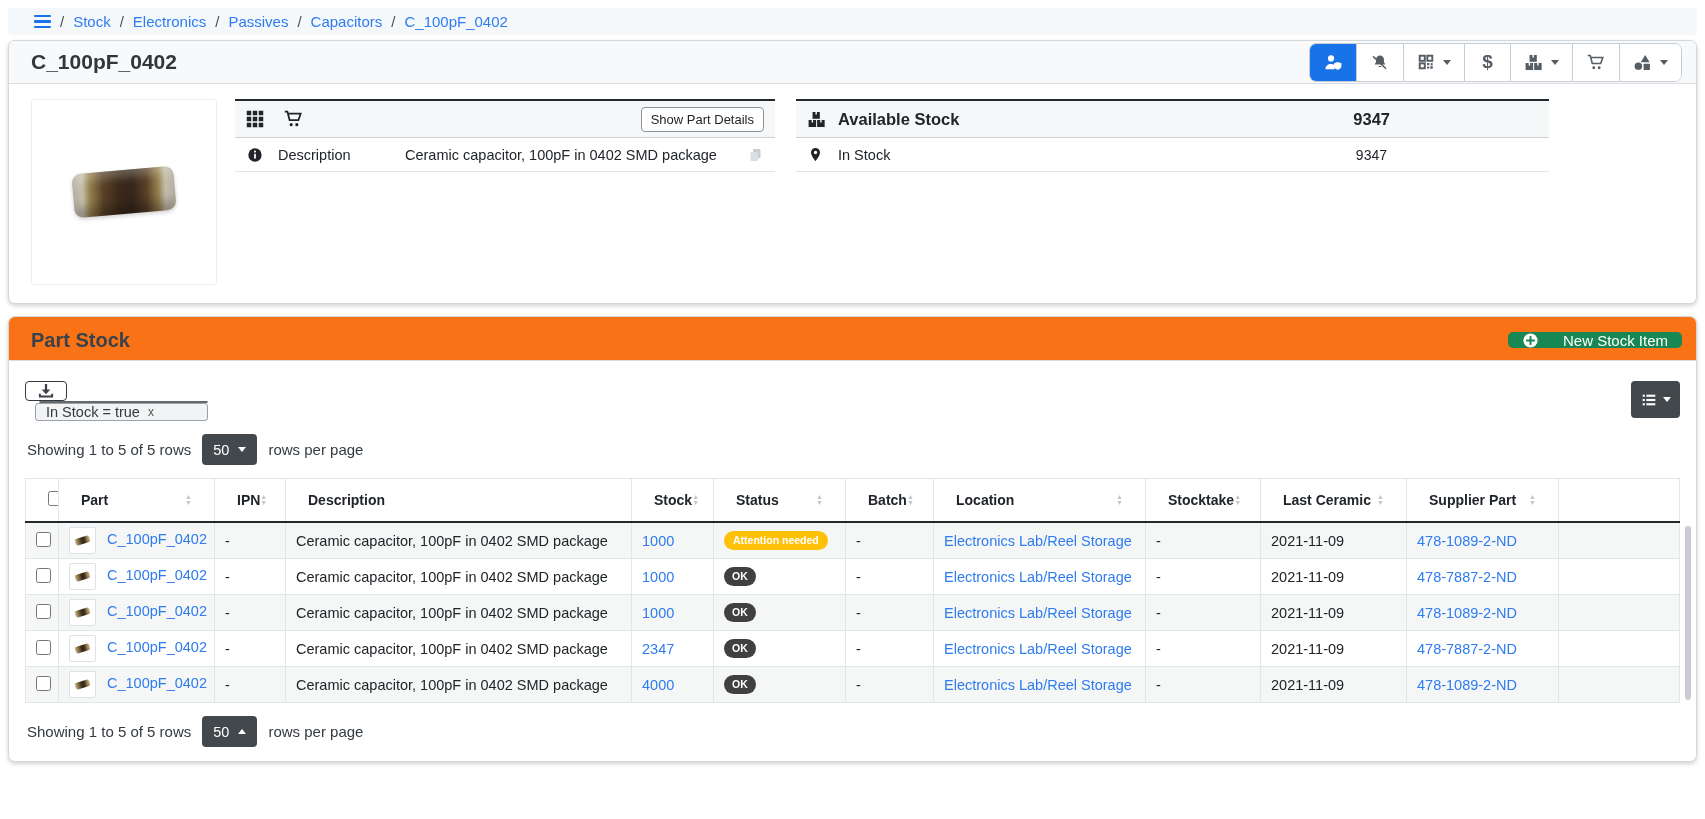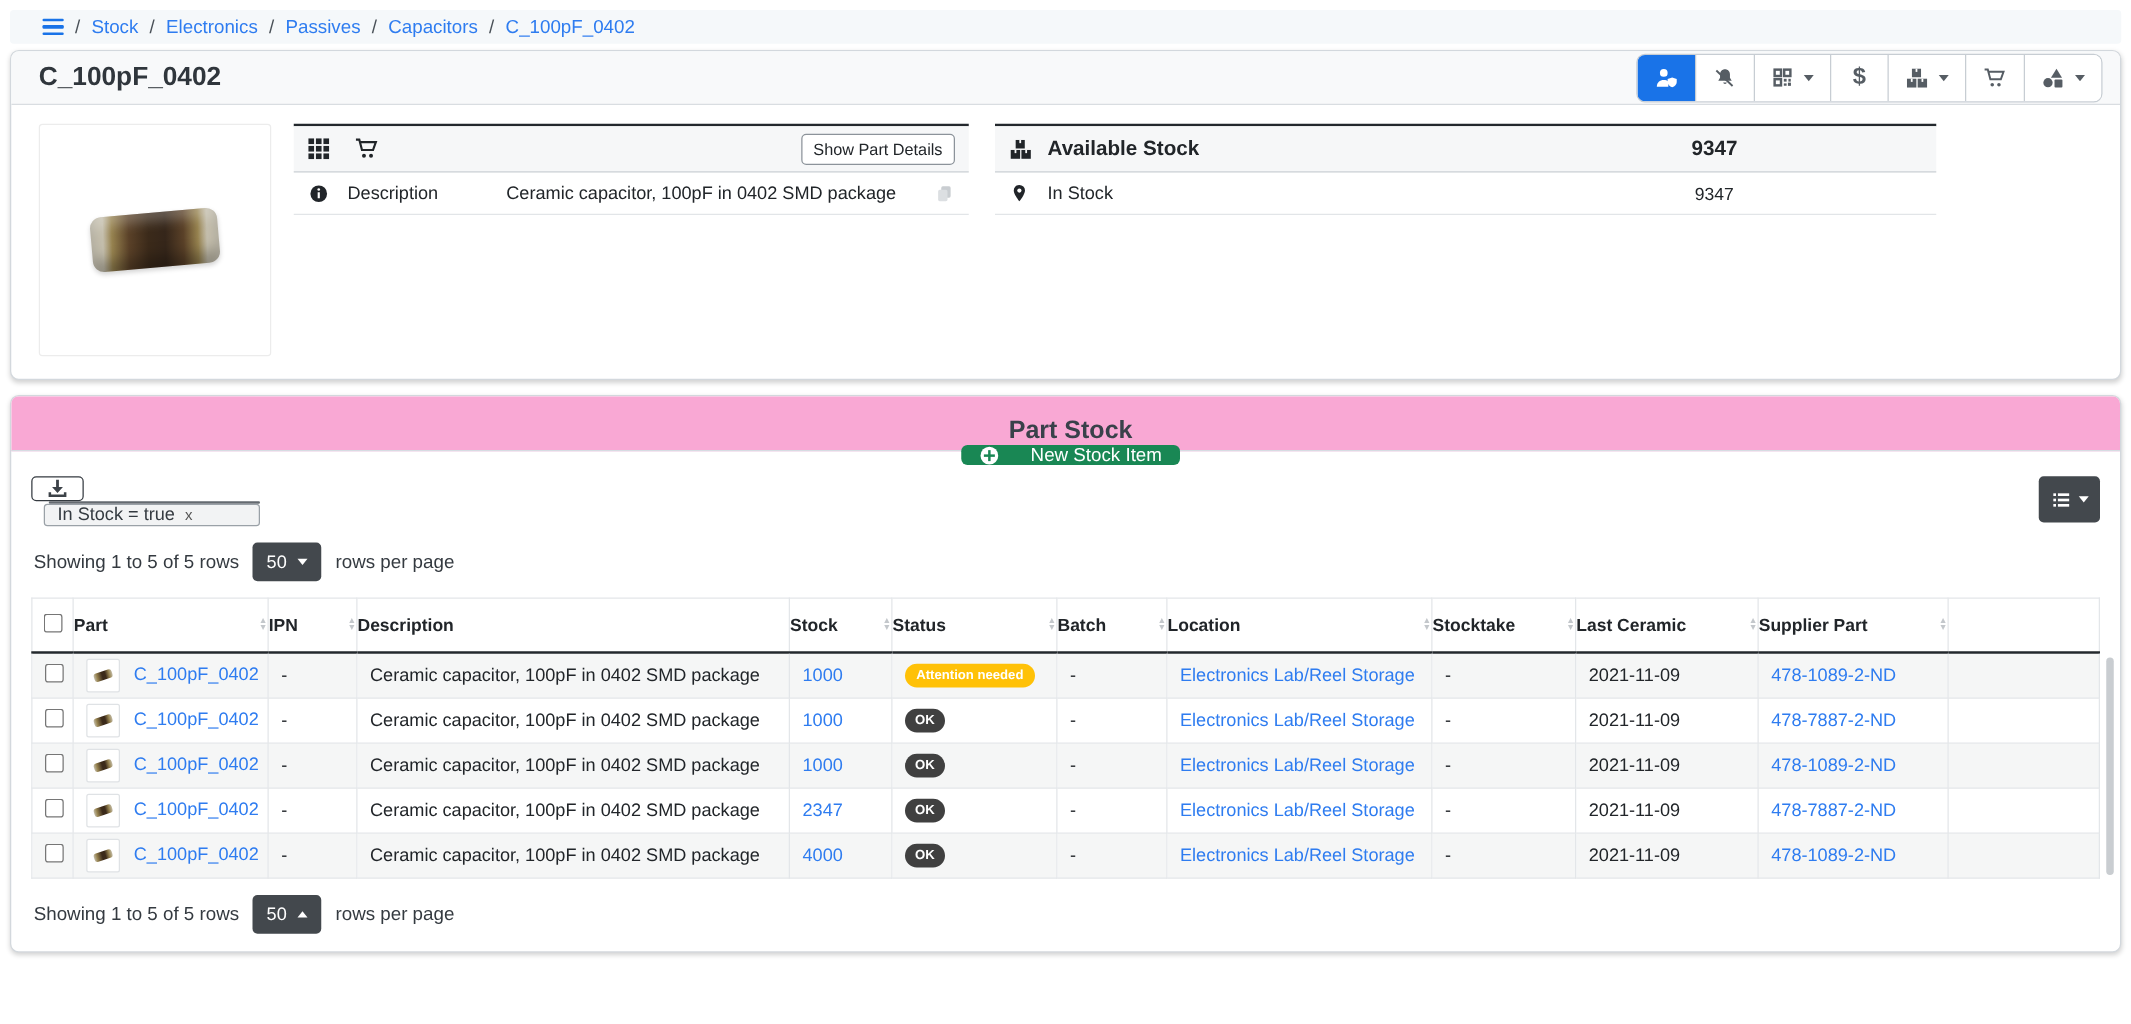--- a/index.html
+++ b/index.html
@@ -70,22 +70,22 @@
   .detail-card .row-label { width:127px; }
   .row-value { flex:1; }
   .copy { margin-left:auto; cursor:pointer; }
   .stock-title { font-size:16.5px; font-weight:700; margin-left:12px; }
   .stock-total { margin-left:auto; font-size:16.5px; font-weight:700; padding-right:148px; }
   .stock-val { margin-left:auto; font-size:14px; padding-right:150px; }
 
   
   .panel-stock { margin-top:12px; }
   .ps-head {
-    height:44px; background:#f9a8d4; border-bottom:1px solid #d6dce2;
-    display:flex; align-items:center; justify-content:space-between; padding:16px 14px 0 22px;flex-direction:column;
+    height:44px; background:#f97316; border-bottom:1px solid #d6dce2;
+    display:flex; align-items:center; justify-content:space-between; padding:3px 14px 0 22px;
   }
   .ps-head h2 { font-size:20px; font-weight:600; color:#39414a; }
   .btn-new {
     display:flex; align-items:center; gap:24px; background:#198754; color:#fff; border:none;
     border-radius:5px; height:16px; padding:0 14px; font-size:15px; cursor:pointer; font-family:inherit;
   }
 
   .ps-body { padding:20px 16px 14px; }
   .toolbar { display:flex; justify-content:space-between; align-items:flex-start; }
   .tb-left { display:flex; align-items:stretch; height:37px;flex-direction:column; }
@@ -120,21 +120,21 @@
     height:31px; padding:0 11px; font-size:14.5px; cursor:pointer; font-family:inherit;
   }
 
   
   .table-wrap { position:relative; }
   table.stock-table { width:100%; border-collapse:collapse; table-layout:fixed; font-size:14.5px; }
   .stock-table th, .stock-table td {
     border:1px solid #e3e6e9; padding:4px 10px; text-align:left; vertical-align:middle;
     overflow:hidden; white-space:nowrap;
   }
-  .stock-table thead th { font-weight:700; font-size:14px; padding:12px 0; border-bottom:2px solid #23282d; background:#fff; }
+  .stock-table thead th { font-weight:700; font-size:14px; padding:12px 22px; border-bottom:2px solid #23282d; background:#fff; }
   .stock-table tbody td { height:32px; }
   tr.stripe td { background:#f5f6f6; }
   .stock-table a { color:#2e7cf0; text-decoration:none; cursor:pointer; }
   .c-check { width:33px; text-align:center !important; }
   .thx { display:flex; align-items:center; justify-content:space-between; }
   .sort { display:inline-flex; flex-direction:column; line-height:6px; font-size:7px; color:#c3c7cb; }
   .sort::before { content:"▲"; }
   .sort::after  { content:"▼"; }
   .badge { display:inline-block; border-radius:10px; color:#fff; font-weight:700; font-size:10.5px; padding:4px 9px; line-height:1; }
   .badge.warning { background:#ffc107; }

